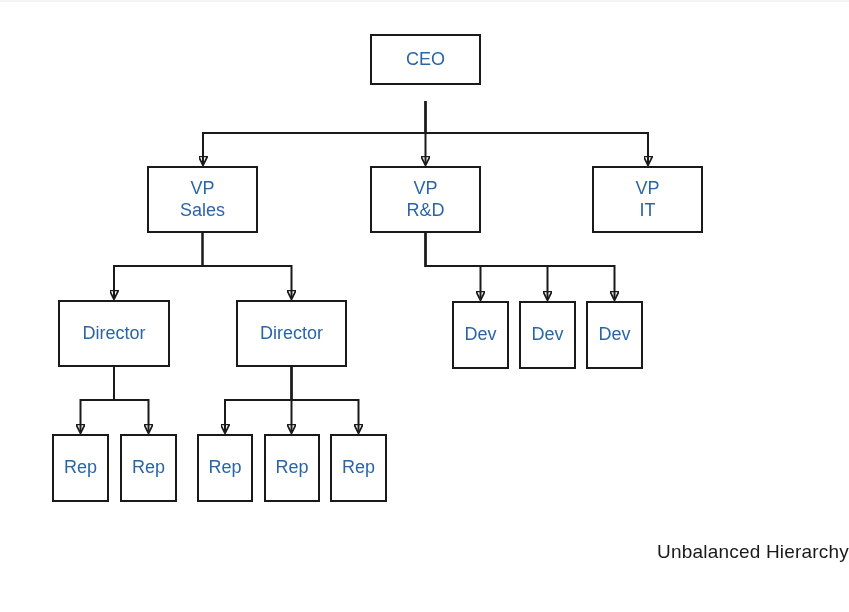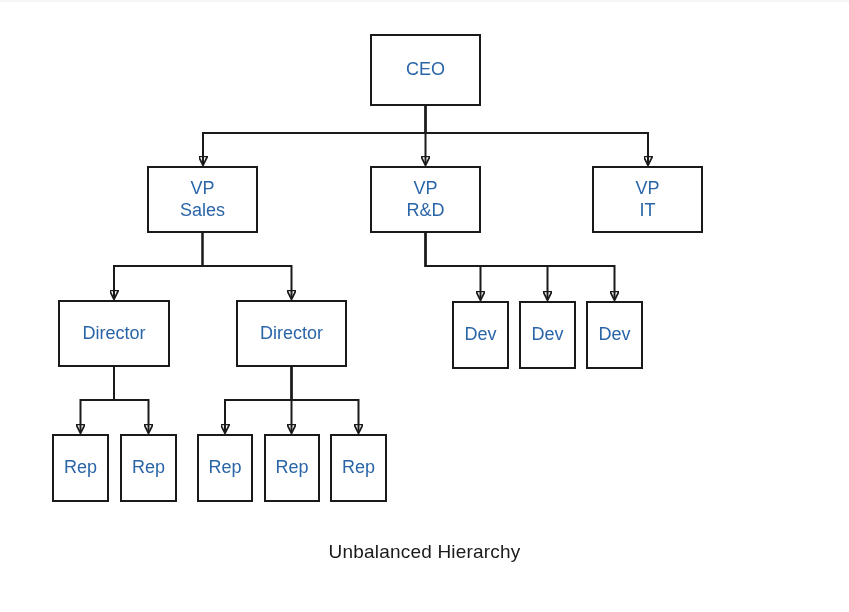--- a/index.html
+++ b/index.html
@@ -42,21 +42,21 @@
     color: #2a65a8;
     font-size: 18px;
     line-height: 1.22;
     white-space: pre-line;
   }
   .caption {
     position: absolute;
     left: 0;
     top: 541px;
     width: 100%;
-    text-align: center;
+    text-align: right;
     color: #1a1a1a;
     font-size: 19px;
     letter-spacing: 0.2px;
   }
 </style>
 </head>
 <body>
 
 <div class="canvas">
 
@@ -76,21 +76,21 @@
     <path d="M425.5,233 L425.5,266 L480.5,266 L480.5,299" marker-end="url(#arrow)"></path>
     <path d="M425.5,233 L425.5,266 L547.5,266 L547.5,299" marker-end="url(#arrow)"></path>
     <path d="M425.5,233 L425.5,266 L614.5,266 L614.5,299" marker-end="url(#arrow)"></path>
     <path d="M114,367 L114,400 L80.5,400 L80.5,432" marker-end="url(#arrow)"></path>
     <path d="M114,367 L114,400 L148.5,400 L148.5,432" marker-end="url(#arrow)"></path>
     <path d="M291.5,367 L291.5,400 L225,400 L225,432" marker-end="url(#arrow)"></path>
     <path d="M291.5,367 L291.5,432" marker-end="url(#arrow)"></path>
     <path d="M291.5,367 L291.5,400 L358.5,400 L358.5,432" marker-end="url(#arrow)"></path>
   </svg>
 
-  <div class="node" style="left:370px; top:34px; width:111px; height:72px;">CEO</div>
+  <div class="node" style="left:370px; top:34px; width:111px; height:51px;">CEO</div>
 
   <div class="node" style="left:147px; top:166px; width:111px; height:67px;">VP
 Sales</div>
 
   <div class="node" style="left:370px; top:166px; width:111px; height:67px;">VP
 R&amp;D</div>
 
   <div class="node" style="left:592px; top:166px; width:111px; height:67px;">VP
 IT</div>
 

